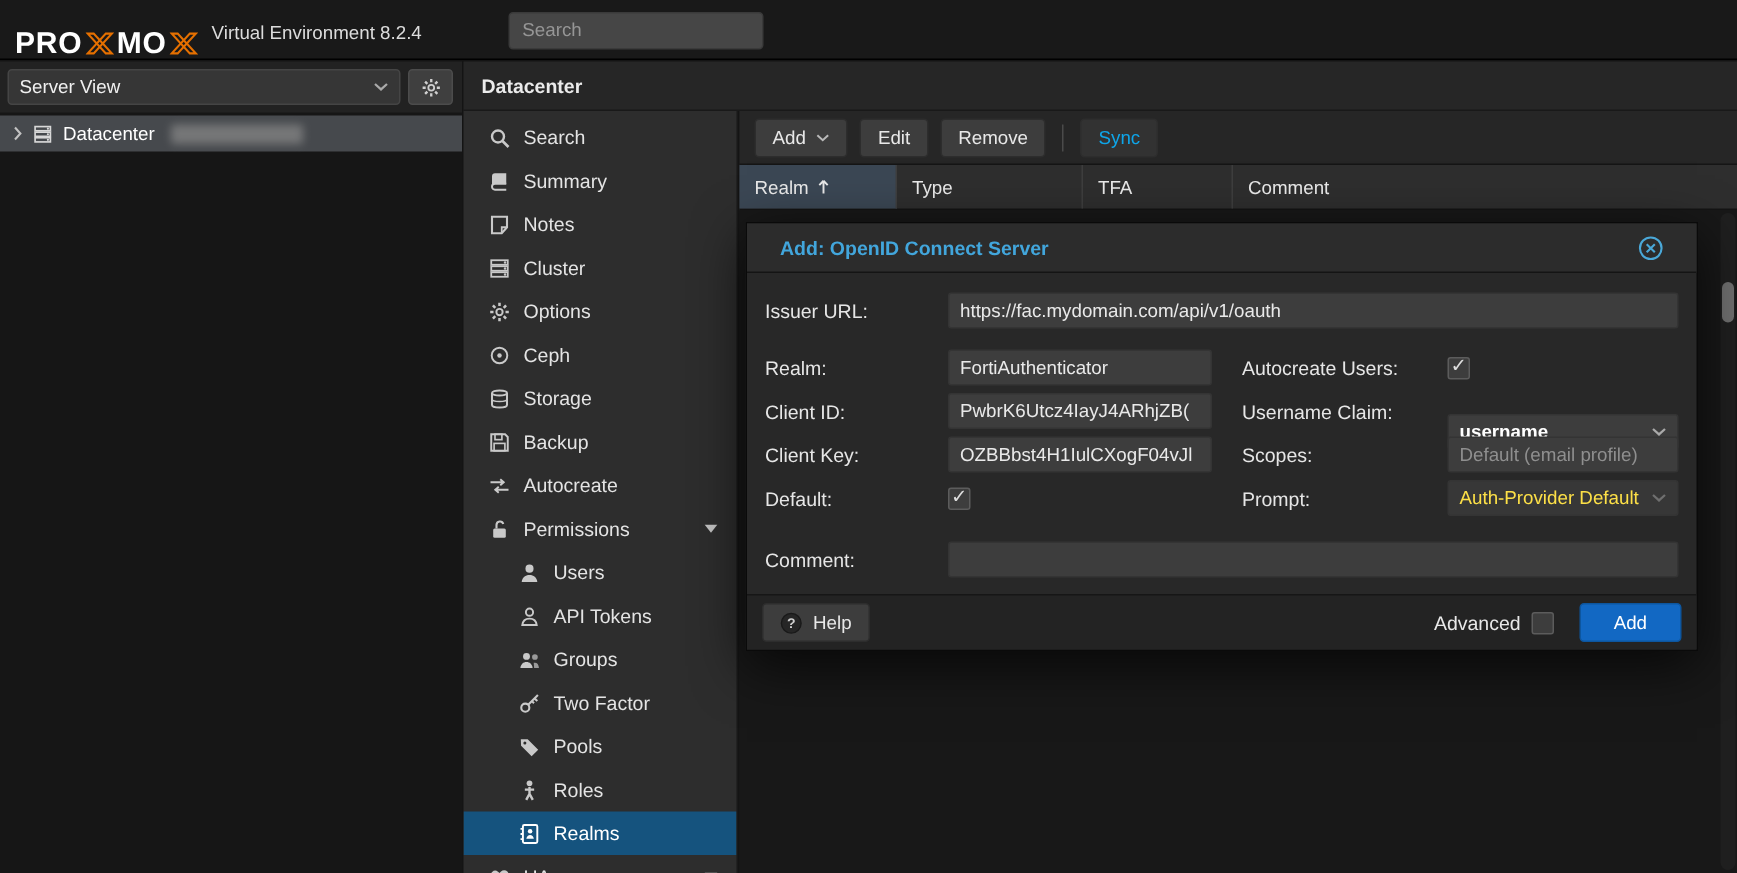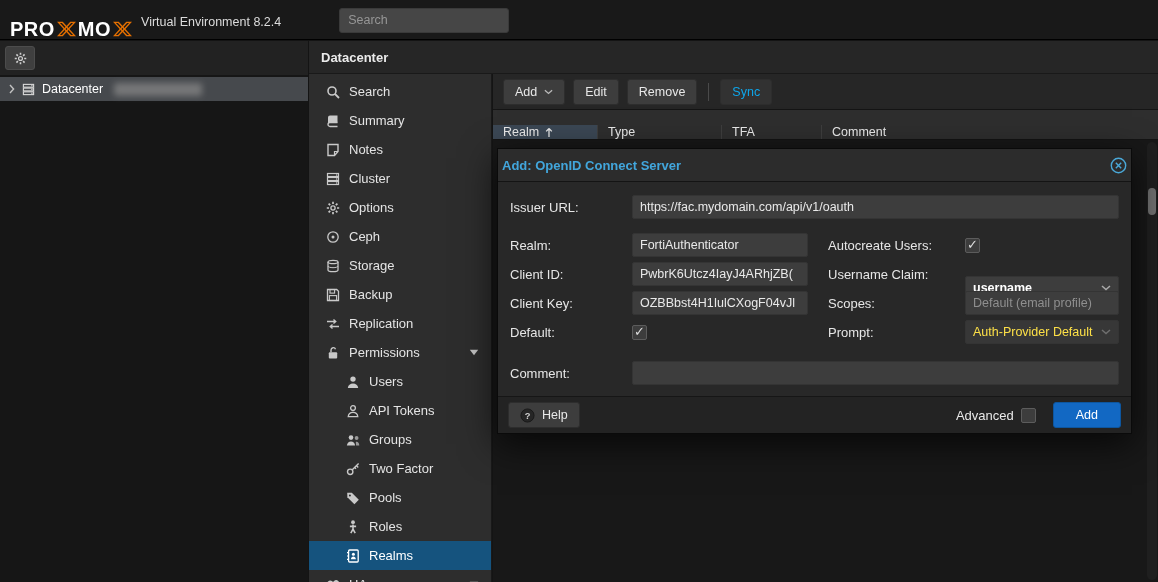--- a/index.html
+++ b/index.html
@@ -39,32 +39,32 @@
   .ni {width:14px;flex:0 0 14px;color:#c9c9c9;}
   .nav-item.selected .ni {color:#fff;}
 
   
   .content {position:absolute;left:493px;top:74px;width:665px;height:508px;background:#181818;}
   .toolbar {height:36px;background:#262626;border-bottom:1px solid #151515;display:flex;align-items:center;padding-left:10px;gap:8px;}
   .btn {background:#3d3d3d;border:1px solid #2d2d2d;color:#e8e8e8;font-size:12.5px;height:26px;padding:0 11px;border-radius:3px;display:inline-flex;align-items:center;gap:7px;font-family:inherit;cursor:pointer;}
   .btn .chev {color:#b9b9b9;}
   .btn.disabled {color:#0ea5e9;background:#323232;}
   .tb-sep {width:1px;height:18px;background:#4a4a4a;margin:0 3px;}
-  .thead {height:30px;display:flex;background:#2e2e2e;border-bottom:1px solid #141414;align-items:flex-end;}
+  .thead {height:30px;display:flex;background:#2e2e2e;border-bottom:1px solid #141414;}
   .th {display:flex;align-items:center;gap:6px;padding-left:10px;font-size:12.5px;color:#eaeaea;border-right:1px solid #3e3e3e;}
   .th.sorted {background:#3b4754;}
   .th .sort {color:#e8e8e8;}
   .th.w1{width:105px;} .th.w2{width:124px;} .th.w3{width:100px;} .th.flex{flex:1;border-right:none;}
   .tbody {position:relative;height:442px;background:#181818;}
   .vscroll {position:absolute;right:1px;top:2px;width:10px;height:438px;background:#1f1f1f;border-radius:5px;}
   .vthumb {position:absolute;left:1px;top:46px;width:8px;height:27px;background:#6f6f6f;border-radius:4px;}
 
   
   .dialog {position:absolute;left:497px;top:148px;width:635px;height:286px;background:#282828;border:1px solid #0a0a0a;box-shadow:0 10px 34px rgba(0,0,0,.7);z-index:20;}
-  .dlg-title {height:33px;display:flex;align-items:center;padding:0 4px;background:#2c2c2c;border-bottom:1px solid #141414;color:#42a6dc;font-weight:bold;font-size:13px;}
+  .dlg-title {height:33px;display:flex;align-items:center;padding:0 22px;background:#2c2c2c;border-bottom:1px solid #141414;color:#42a6dc;font-weight:bold;font-size:13px;}
   .dlg-close {margin-left:auto;cursor:pointer;}
   .dlg-body {padding:13px 12px 0;}
   .frow {display:grid;grid-template-columns:122px 1fr;align-items:center;height:24px;}
   .fgrid {margin-top:14px;display:grid;grid-template-columns:122px 176px 20px 137px 1fr;grid-auto-rows:24px;row-gap:5px;align-items:center;}
   .flabel {font-size:13px;color:#e6e6e6;}
   .tfield {height:24px;width:100%;background:#3d3d3d;border:1px solid #343434;border-radius:2px;color:#e9e9e9;font-size:12.5px;padding:0 7px;outline:none;font-family:inherit;}
   .tfield::placeholder {color:#8f8f8f;}
   .combo {height:24px;width:100%;background:#3d3d3d;border:1px solid #343434;border-radius:2px;display:flex;align-items:center;padding:0 7px;font-size:12.5px;color:#fff;cursor:pointer;}
   .combo .chev {margin-left:auto;color:#a9a9a9;}
   .combo.bold {font-weight:bold;margin-top:27px;}
@@ -98,20 +98,28 @@
             <path d="M18.5 1.5h-4.2L1.5 15.5h4.2z" fill="none" stroke="#e57000" stroke-width="1.5"></path>
           </svg>
         </span>
     </div>
     <span class="version">Virtual Environment 8.2.4</span>
     <input class="hdr-search" placeholder="Search" style="">
   </div>
 
   <div class="sidebar">
     <div class="view-row">
+      <div class="view-select">
+        <span>Server View</span>
+        <span class="chev">
+            <svg viewBox="0 0 10 6" width="10" height="6">
+              <path d="M1 1l4 3.6L9 1" fill="none" stroke="currentColor" stroke-width="1.5"></path>
+            </svg>
+          </span>
+      </div>
       <div class="gear-btn">
         <span>
             <svg viewBox="0 0 14 14" width="13" height="13">
               <circle cx="7" cy="7" r="2.1" fill="none" stroke="currentColor" stroke-width="1.3"></circle>
               <g stroke="currentColor" stroke-width="1.7">
                 <path d="M7 .8V3M7 11v2.2M.8 7H3M11 7h2.2M2.6 2.6l1.6 1.6M9.8 9.8l1.6 1.6M11.4 2.6L9.8 4.2M4.2 9.8l-1.6 1.6"></path>
               </g>
             </svg>
           </span>
       </div>
@@ -230,21 +238,21 @@
         </span>
       <span>Backup</span>
     </div>
     <div class="nav-item">
       <span class="ni">
           <svg viewBox="0 0 14 14" width="14" height="14">
             <path d="M1 4.5h8.5M7.5 2.5l2.3 2-2.3 2" fill="none" stroke="currentColor" stroke-width="1.3"></path>
             <path d="M13 9.5H4.5M6.5 7.5l-2.3 2 2.3 2" fill="none" stroke="currentColor" stroke-width="1.3"></path>
           </svg>
         </span>
-      <span>Replication</span>
+      <span>Autocreate</span>
     </div>
     <div class="nav-item">
       <span class="ni">
           <svg viewBox="0 0 14 14" width="14" height="14">
             <rect x="2.8" y="6.3" width="8.4" height="6.2" rx="1" fill="currentColor"></rect>
             <path d="M5 6.3V3.9a2.3 2.3 0 0 1 4.5-.6" fill="none" stroke="currentColor" stroke-width="1.4"></path>
           </svg>
         </span>
       <span>Permissions</span>
       <span class="caret">

